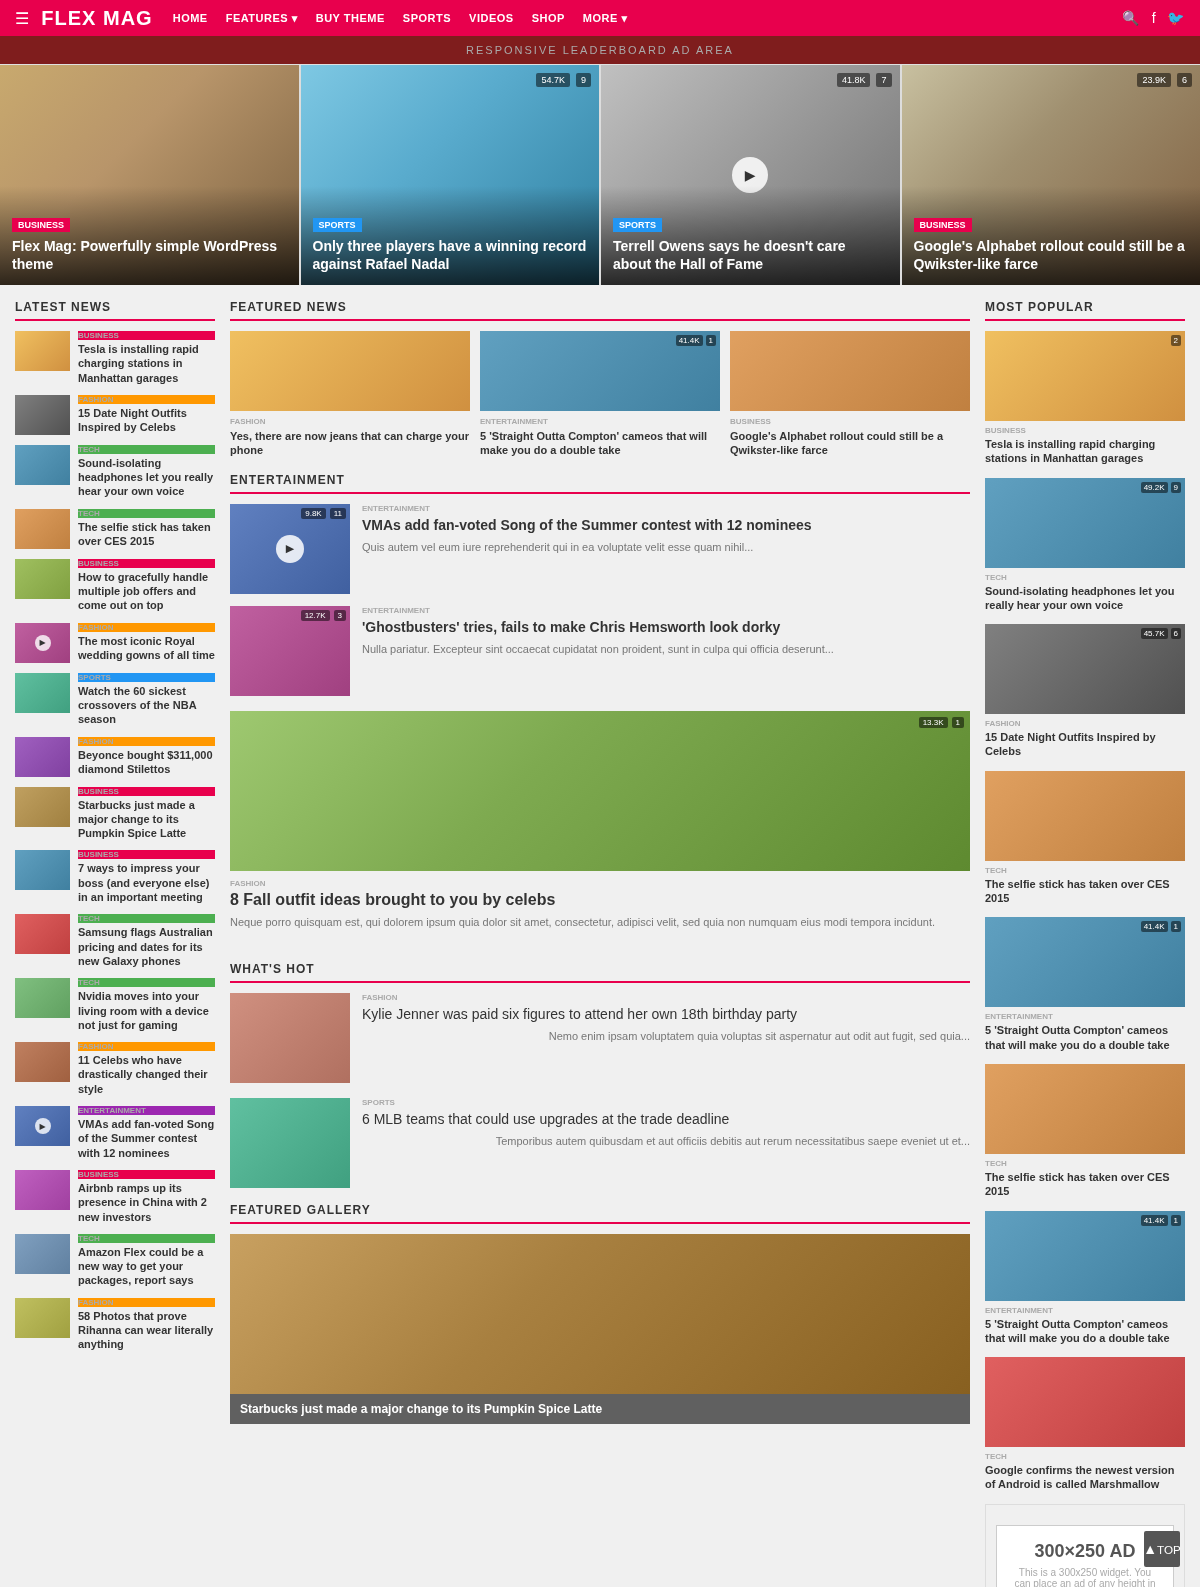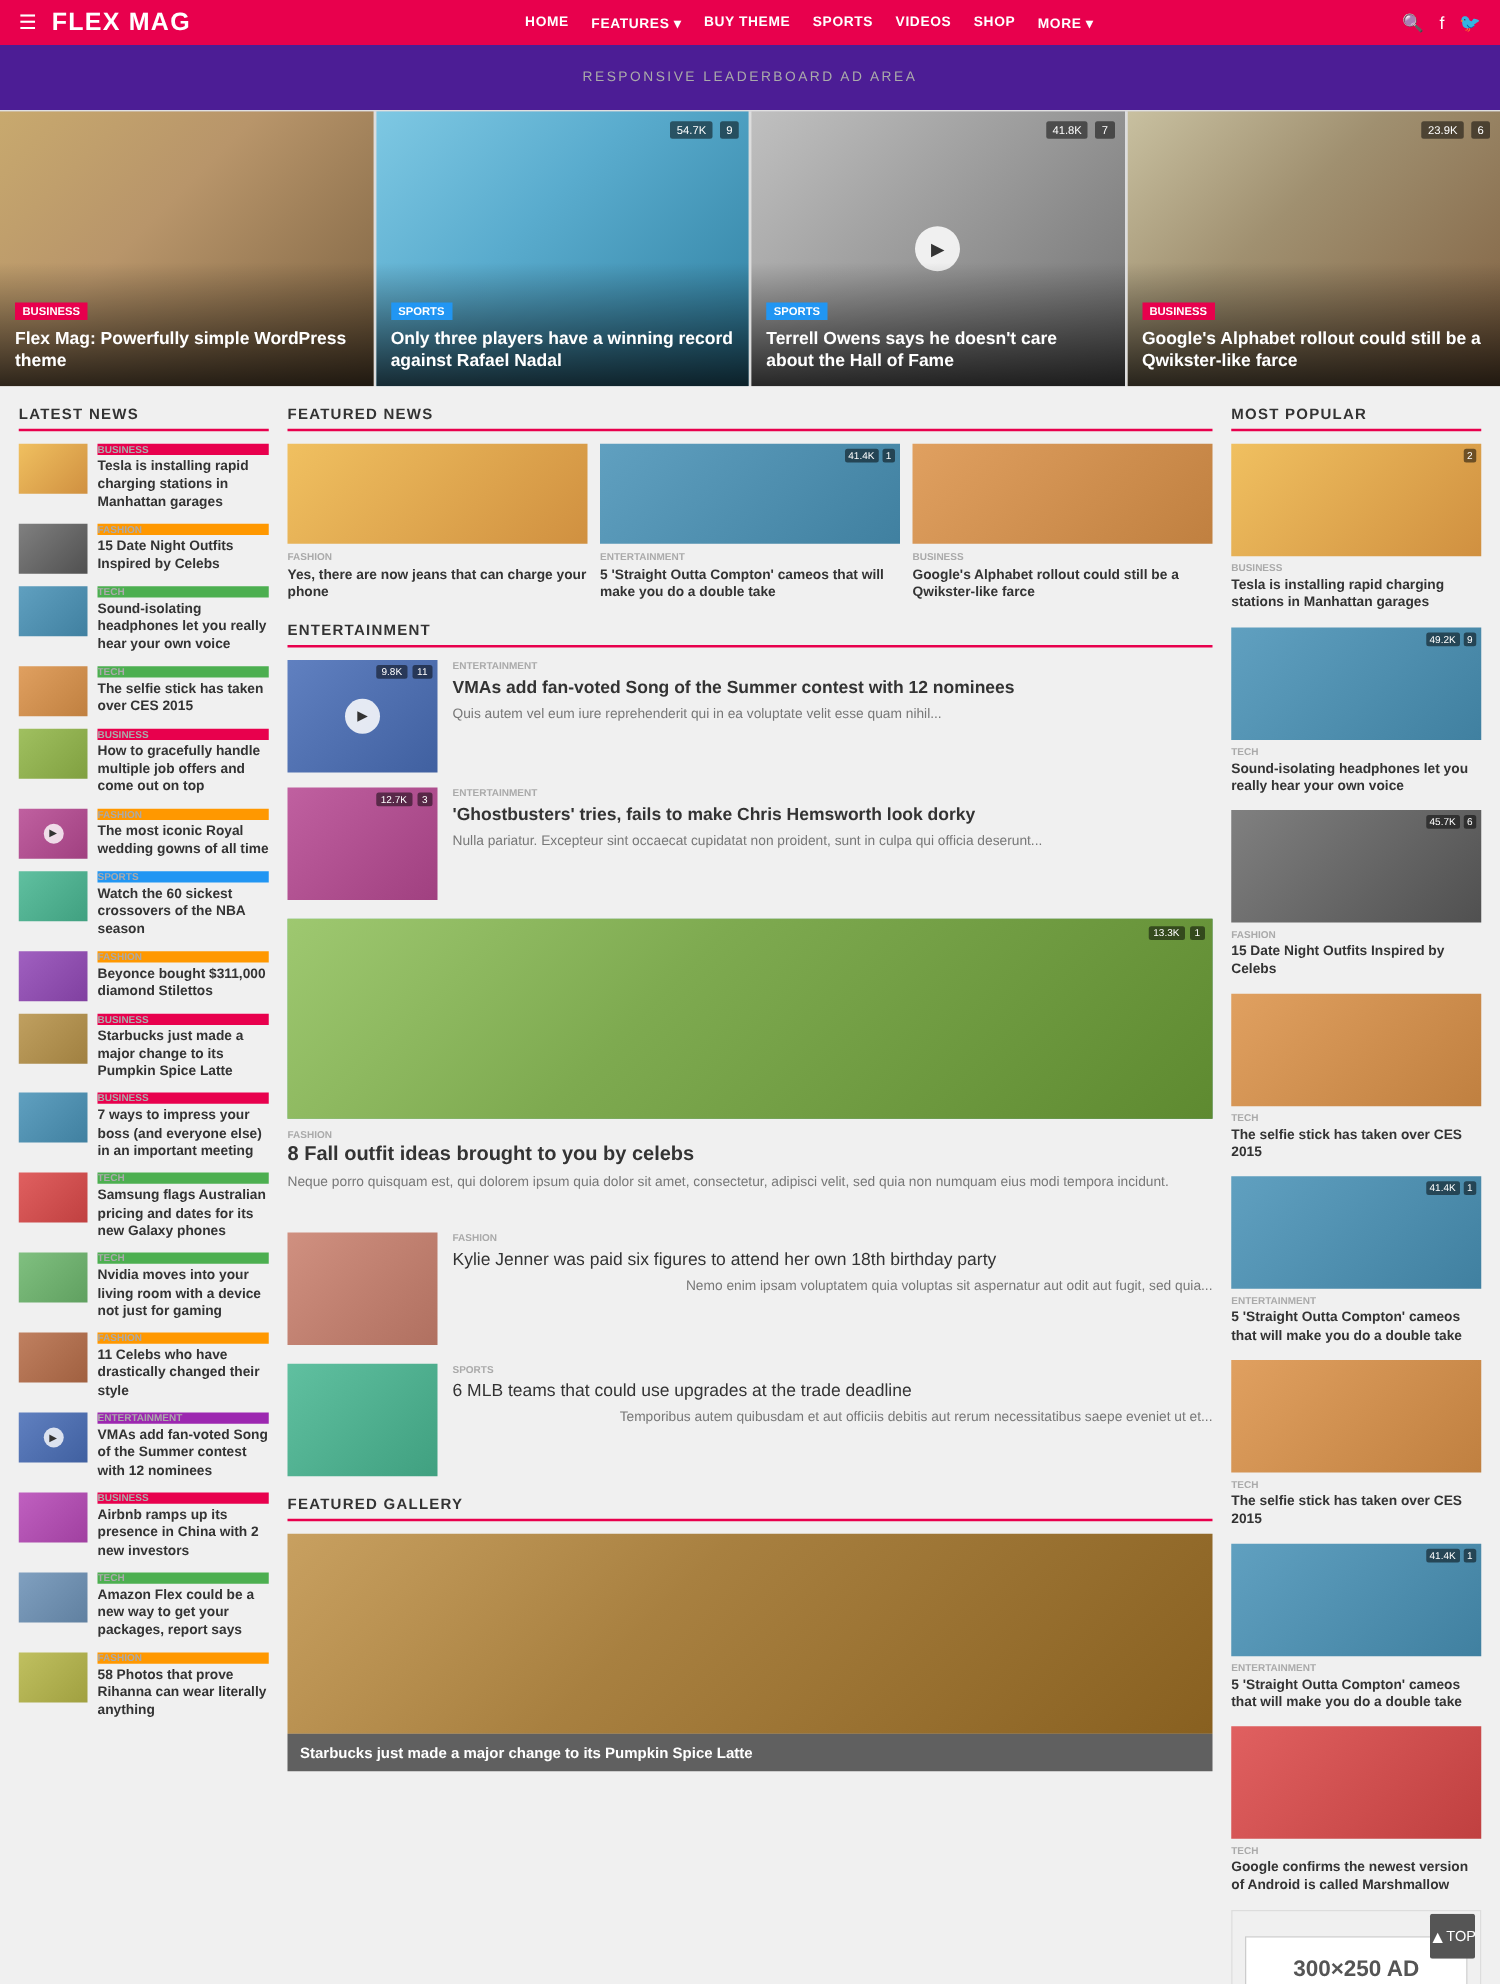--- a/index.html
+++ b/index.html
@@ -9,30 +9,30 @@
     .navbar {
       background: #e8004d;
       display: flex;
       align-items: center;
       padding: 0 15px;
       height: 36px;
       position: relative;
     }
     .navbar-hamburger { color: #fff; margin-right: 12px; font-size: 16px; cursor: pointer; }
     .navbar-logo { color: #fff; font-weight: 900; font-size: 20px; letter-spacing: 1px; margin-right: 20px; }
-    .navbar-links { display: flex; gap: 18px; flex: 1; justify-content: center; }
+    .navbar-links { display: flex; gap: 18px; flex: 1; }
     .navbar-links a { color: #fff; text-decoration: none; font-size: 11px; font-weight: 700; text-transform: uppercase; letter-spacing: 0.5px; }
     .navbar-right { display: flex; gap: 12px; align-items: center; }
     .navbar-right span { color: #fff; font-size: 14px; cursor: pointer; }
 
     
     .ad-banner {
-      background: #4c1d95;
+      background: #7f1d1d;
       text-align: center;
-      padding: 20px;
+      padding: 8px;
       color: #aaa;
       font-size: 11px;
       letter-spacing: 2px;
       border-bottom: 1px solid #e0e0e0;
     }
 
     
     .hero {
       display: grid;
       grid-template-columns: 1fr 1fr 1fr 1fr;
@@ -552,20 +552,21 @@
           </div>
         </div>
       </div>
       <div style="padding:8px 0;">
         <span class="featured-cat">FASHION</span>
         <div style="font-size:16px;font-weight:700;margin-bottom:5px;">8 Fall outfit ideas brought to you by celebs</div>
         <div class="fashion-excerpt">Neque porro quisquam est, qui dolorem ipsum quia dolor sit amet, consectetur, adipisci velit, sed quia non numquam eius modi tempora incidunt.</div>
       </div>
     </div>
 
+    <div class="section-header">WHAT'S HOT</div>
     <div id="whats-hot-list">
         <div class="whats-hot-item">
     <div class="wh-thumb thumb-color-19"></div>
     <div class="wh-info">
       <span class="wh-cat">FASHION</span>
       <div class="wh-title">Kylie Jenner was paid six figures to attend her own 18th birthday party</div>
       <div class="wh-excerpt">Nemo enim ipsam voluptatem quia voluptas sit aspernatur aut odit aut fugit, sed quia...</div>
     </div>
   </div>
         <div class="whats-hot-item">

